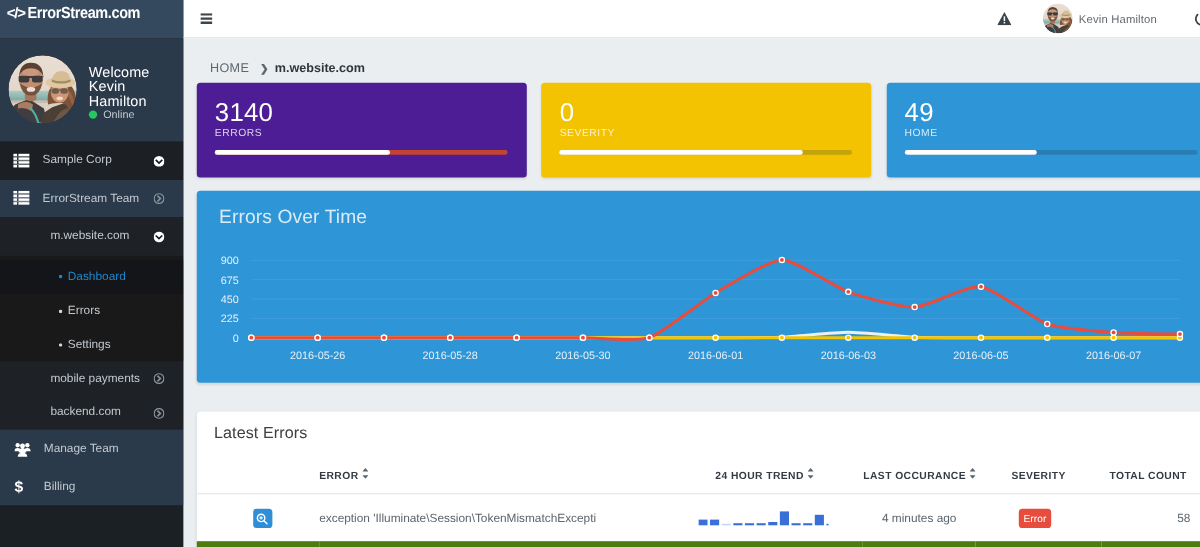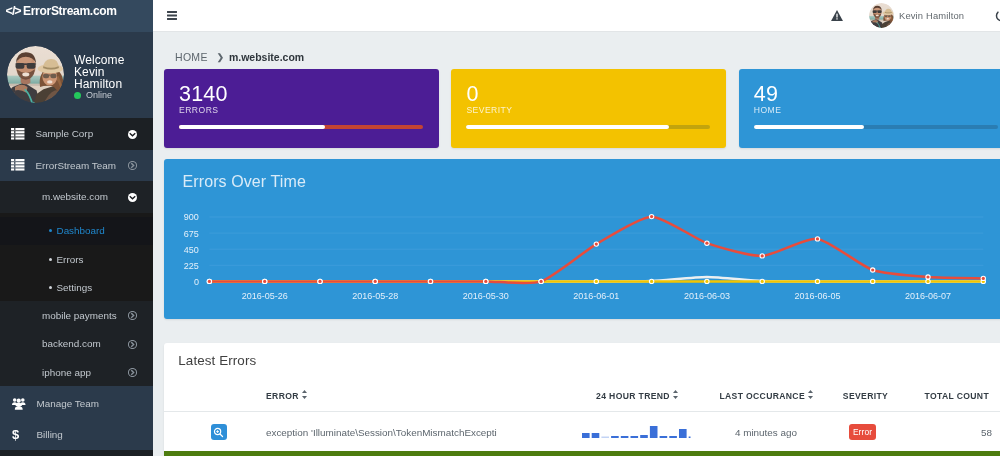--- a/index.html
+++ b/index.html
@@ -246,29 +246,20 @@
           <span>mobile payments</span>
           <span class="caret">
             <svg width="9" height="9" viewBox="0 0 10 10">
               <circle cx="5" cy="5" r="4.5" fill="none" stroke="#8a939c" stroke-width="1.15"></circle>
               <path d="M4.1 2.9 L6.3 5 L4.1 7.1" fill="none" stroke="#8a939c" stroke-width="1.5" stroke-linecap="square" stroke-linejoin="miter"></path>
             </svg>
           </span>
         </div>
         <div class="nav-item lvl2b">
           <span>backend.com</span>
-          <span class="caret">
-            <svg width="9" height="9" viewBox="0 0 10 10">
-              <circle cx="5" cy="5" r="4.5" fill="none" stroke="#8a939c" stroke-width="1.15"></circle>
-              <path d="M4.1 2.9 L6.3 5 L4.1 7.1" fill="none" stroke="#8a939c" stroke-width="1.5" stroke-linecap="square" stroke-linejoin="miter"></path>
-            </svg>
-          </span>
-        </div>
-        <div class="nav-item lvl2b">
-          <span>iphone app</span>
           <span class="caret">
             <svg width="9" height="9" viewBox="0 0 10 10">
               <circle cx="5" cy="5" r="4.5" fill="none" stroke="#8a939c" stroke-width="1.15"></circle>
               <path d="M4.1 2.9 L6.3 5 L4.1 7.1" fill="none" stroke="#8a939c" stroke-width="1.5" stroke-linecap="square" stroke-linejoin="miter"></path>
             </svg>
           </span>
         </div>
         <div class="nav-item nav-bottom first">
           <span class="nv-icon">
             <svg width="14.9" height="13.3" viewBox="0 0 15 13.4" fill="#ffffff">

